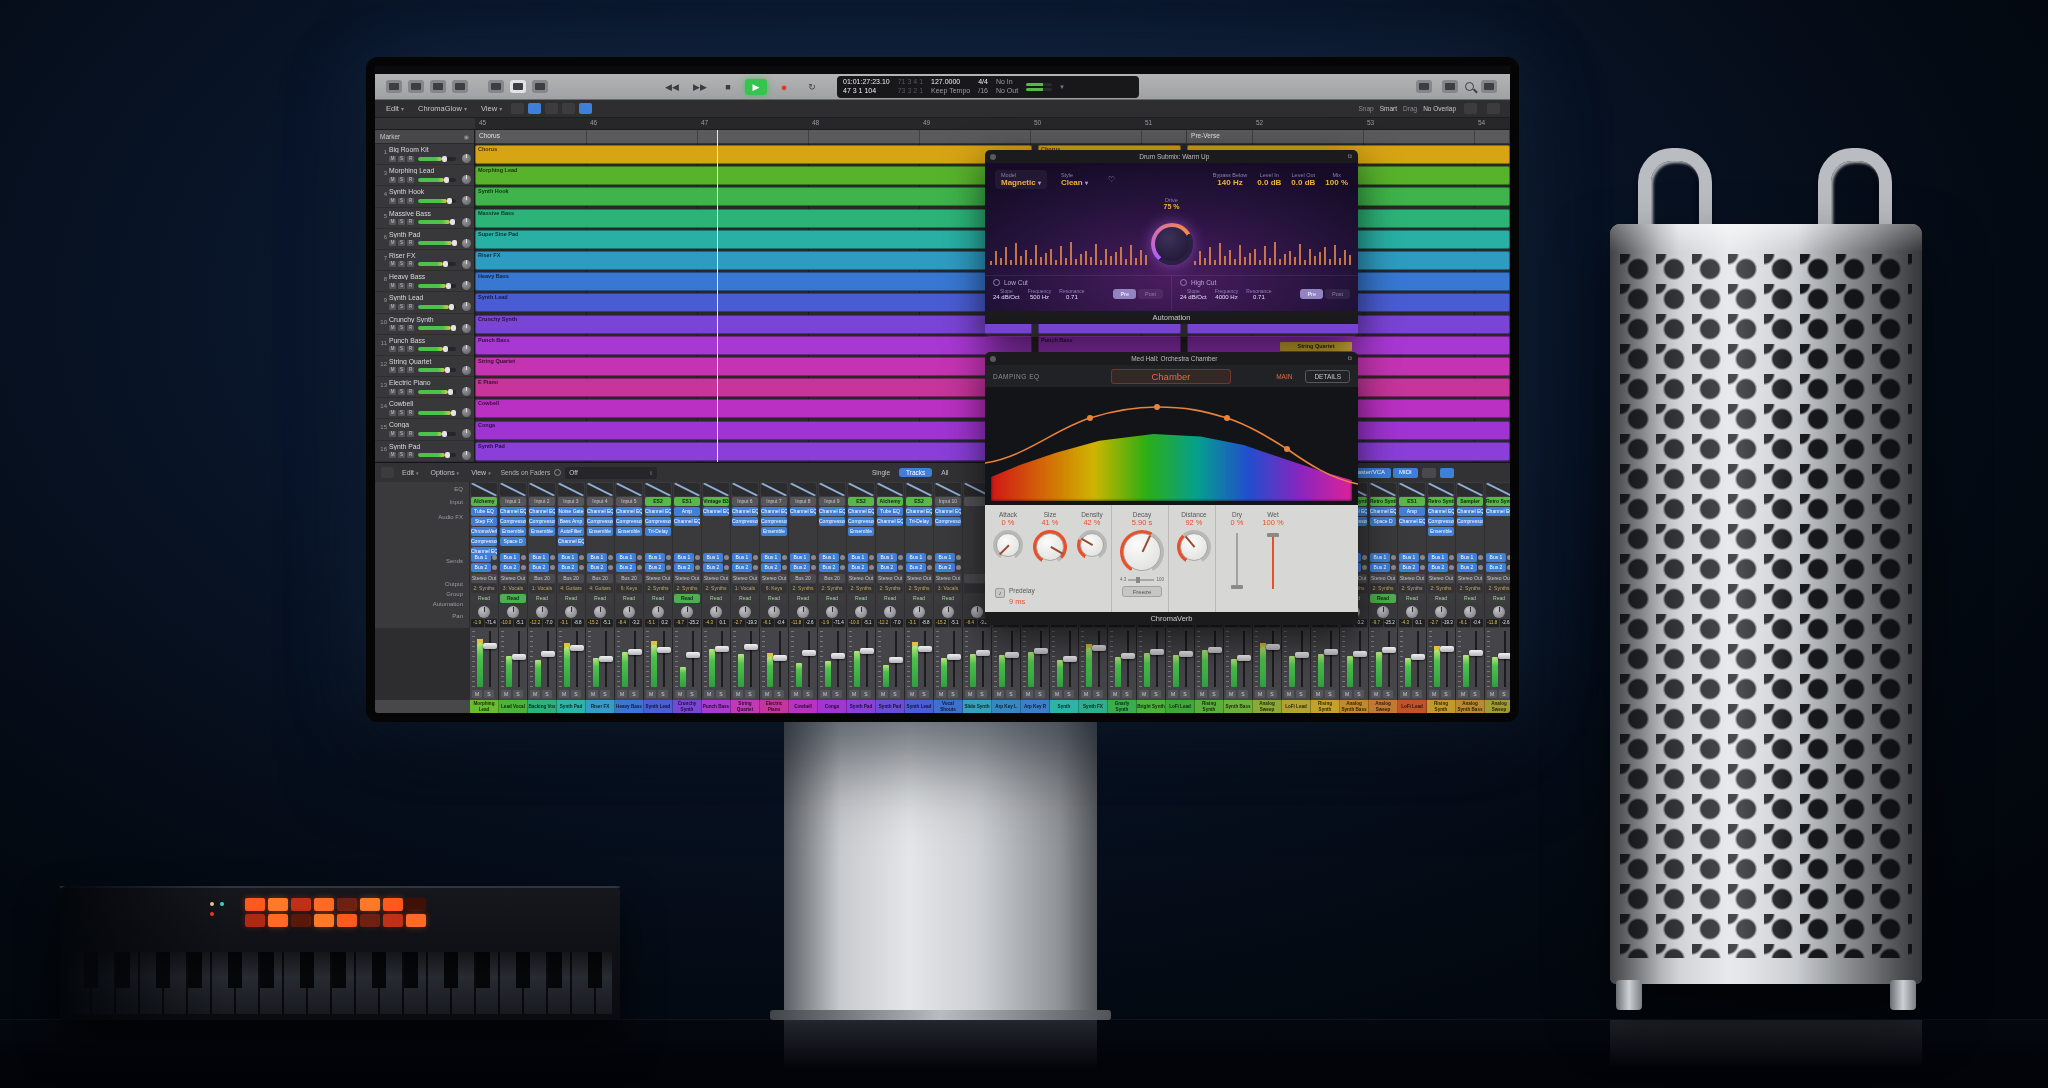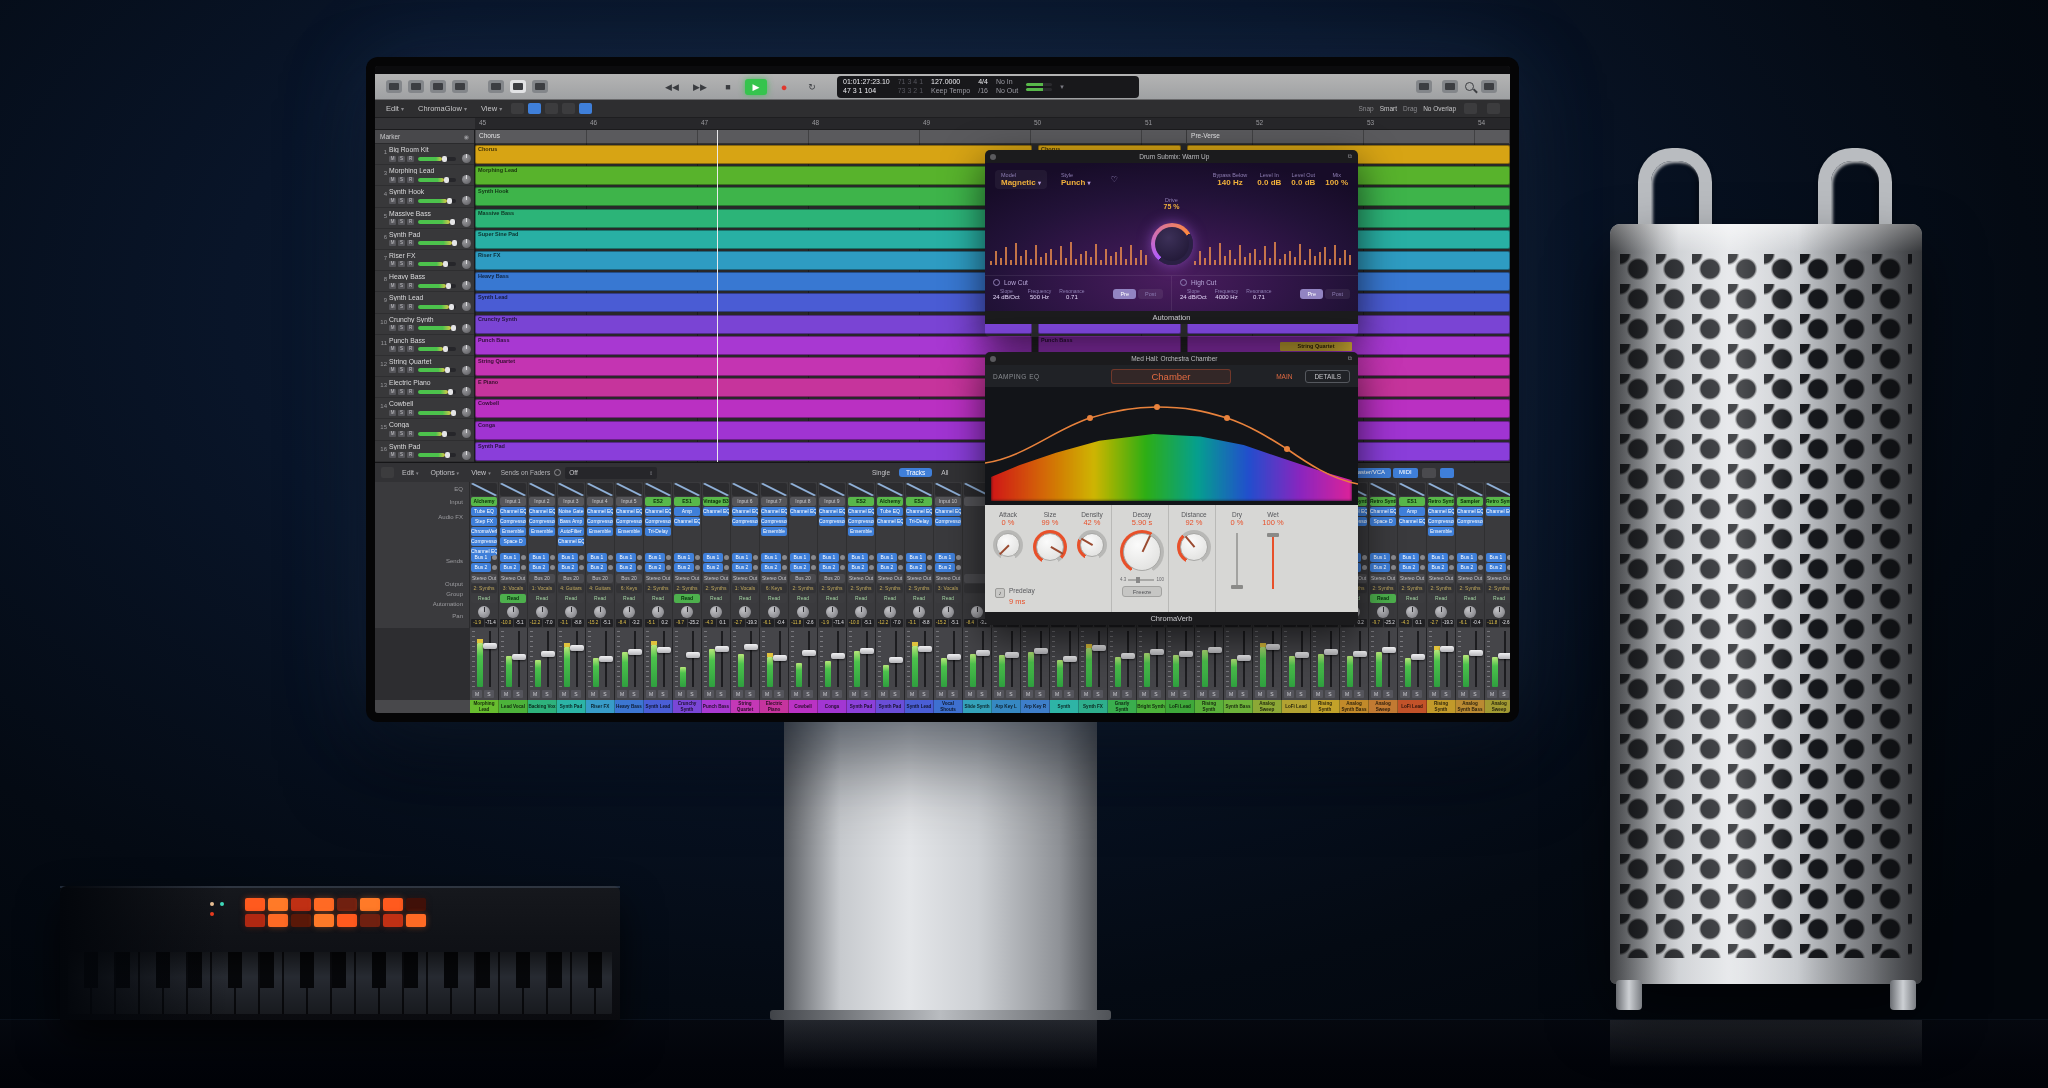--- a/index.html
+++ b/index.html
@@ -2037,21 +2037,21 @@
           <span class="lnk">⧉</span>
         </div>
         <div class="cgbody">
           <div class="cgrow1">
             <div class="cgbox">
               <div class="cglab">Model</div>
               <div class="cgval"><span>Magnetic</span> <i>▾</i></div>
             </div>
             <div class="cgbox" style="background:transparent">
               <div class="cglab">Style</div>
-              <div class="cgval"><span>Punch</span> <i>▾</i></div>
+              <div class="cgval"><span>Clean</span> <i>▾</i></div>
             </div>
             <span class="cgheart">♡</span>
             <div class="cgstats">
               <div>
                 <div class="cglab">Bypass Below</div>
                 <div class="cgval">140 Hz</div>
               </div>
               <div>
                 <div class="cglab">Level In</div>
                 <div class="cgval">0.0 dB</div>
@@ -2167,21 +2167,21 @@
                 <div class="klab">Attack</div>
                 <div class="kval">0 %</div>
                 <div class="knob" style="height: 30px; width: 30px;">
                   <div class="ring" style="background: conic-gradient(from 210deg, rgb(232, 80, 42) 0deg, rgb(232, 80, 42) 0deg, rgb(184, 184, 182) 0deg, rgb(184, 184, 182) 300deg, transparent 300deg);"></div>
                   <div class="face"></div>
                   <div class="ptr" style="transform: rotate(45deg);"></div>
                 </div>
               </div>
               <div class="kwrap">
                 <div class="klab">Size</div>
-                <div class="kval">99 %</div>
+                <div class="kval">41 %</div>
                 <div class="knob" style="height: 34px; width: 34px;">
                   <div class="ring" style="background: conic-gradient(from 210deg, rgb(232, 80, 42) 0deg, rgb(232, 80, 42) 283.333deg, rgb(184, 184, 182) 283.333deg, rgb(184, 184, 182) 300deg, transparent 300deg);"></div>
                   <div class="face"></div>
                   <div class="ptr" style="transform: rotate(300deg);"></div>
                 </div>
               </div>
               <div class="kwrap">
                 <div class="klab">Density</div>
                 <div class="kval">42 %</div>
                 <div class="knob" style="height: 30px; width: 30px;">

